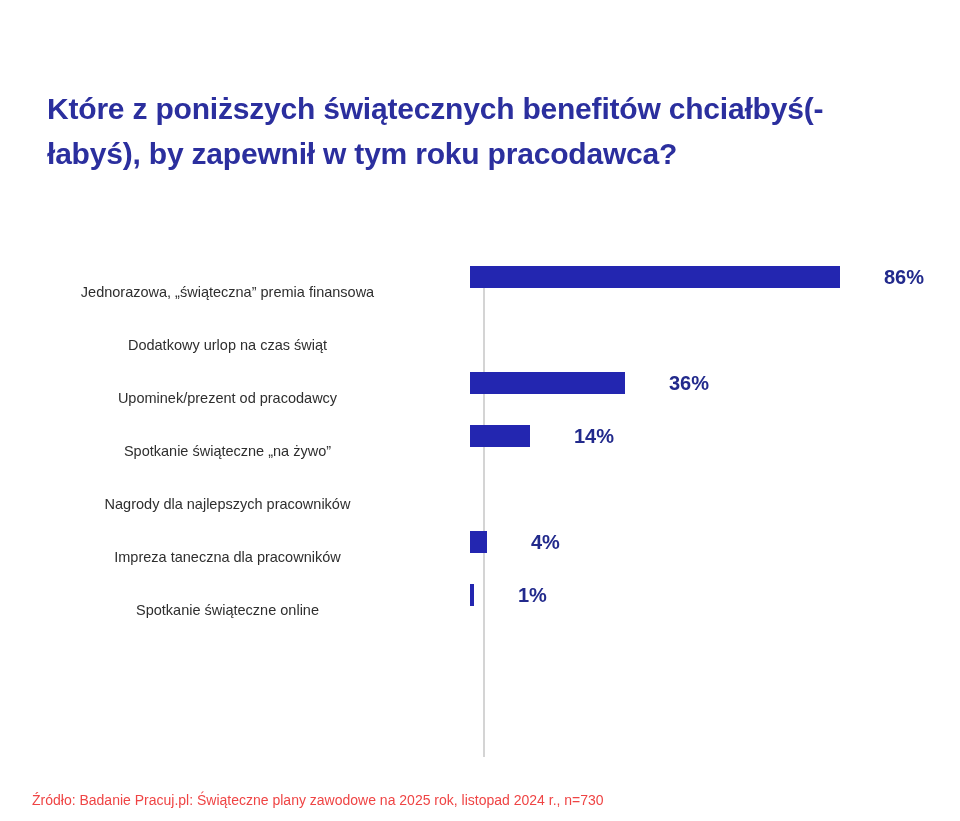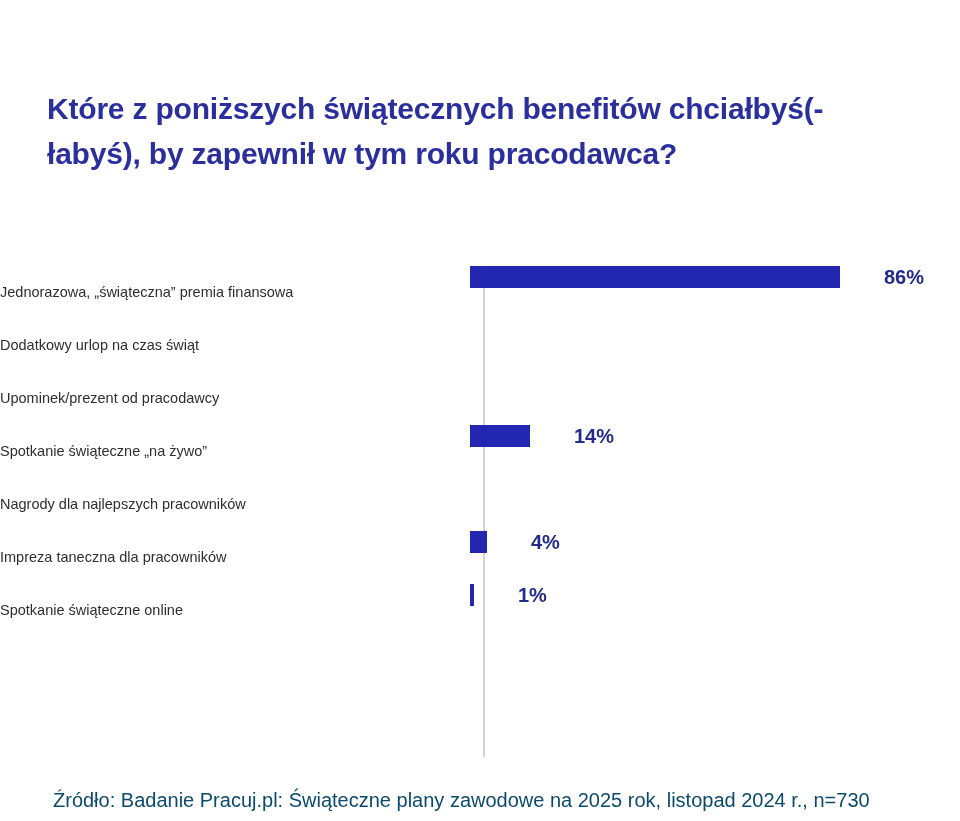--- a/index.html
+++ b/index.html
@@ -66,21 +66,21 @@
   .bar-row {
     position: relative;
     height: 53px;
     display: flex;
     align-items: center;
   }
 
   .cat-label {
     width: 470px;
     flex: 0 0 470px;
-    text-align: left;
+    text-align: center;
     font-size: 14.5px;
     line-height: 19px;
     color: #2e2e2e;
     padding-right: 15px;
     box-sizing: border-box;
     white-space: pre-line;
   }
 
   .bar-wrap {
     position: relative;
@@ -101,24 +101,24 @@
     font-size: 20px;
     font-weight: bold;
     color: #222a8c;
     margin-left: 12px;
     white-space: nowrap;
   }
 
   
   .source-note {
     position: absolute;
-    left: 53px;
+    left: 32px;
     top: 752px;
-    font-size: 20px;
-    color: #0c4a6e;
+    font-size: 14px;
+    color: #ef4444;
     line-height: 20px;
   }
 </style>
 </head>
 <body>
 
 <div class="page">
 
   <div class="chart-title">Które z poniższych świątecznych benefitów chciałbyś(-łabyś), by zapewnił w tym roku pracodawca?</div>
 
@@ -130,20 +130,24 @@
           <div class="bar-wrap">
             <div class="bar" style="width: 370px; background: rgb(35, 38, 176);"></div>
             <div class="bar-value">86%</div>
           </div>
         </div>
         <div class="bar-row">
           <div class="cat-label">Dodatkowy urlop na czas świąt</div>
         </div>
         <div class="bar-row">
           <div class="cat-label">Upominek/prezent od pracodawcy</div>
+          <div class="bar-wrap">
+            <div class="bar" style="width: 155px; background: rgb(35, 38, 176);"></div>
+            <div class="bar-value">36%</div>
+          </div>
         </div>
         <div class="bar-row">
           <div class="cat-label">Spotkanie świąteczne „na żywo”</div>
           <div class="bar-wrap">
             <div class="bar" style="width: 60px; background: rgb(35, 38, 176);"></div>
             <div class="bar-value">14%</div>
           </div>
         </div>
         <div class="bar-row">
           <div class="cat-label">Nagrody dla najlepszych pracowników</div>

